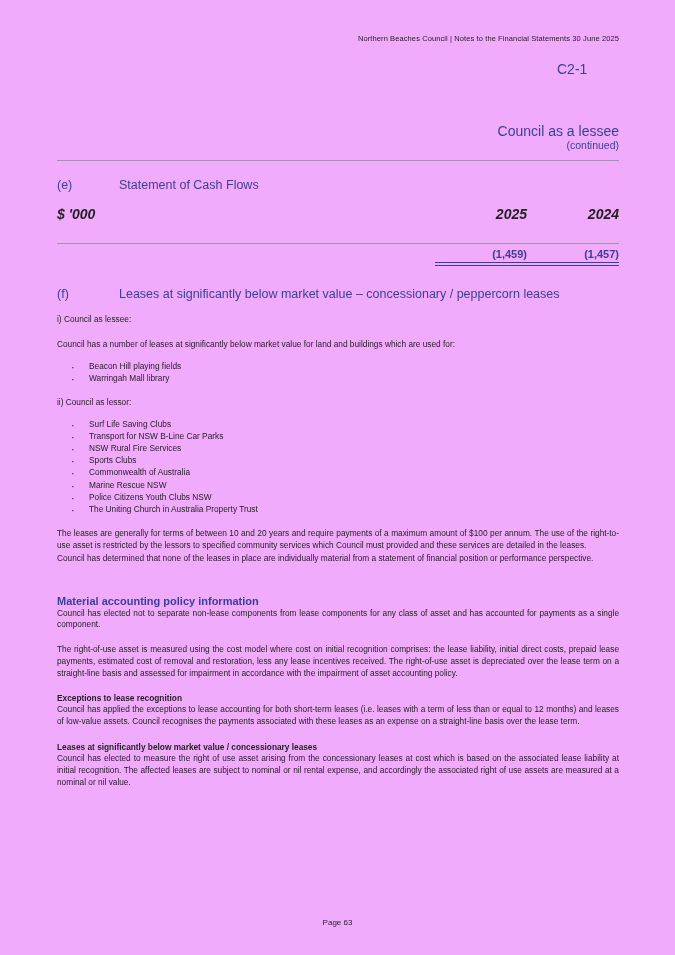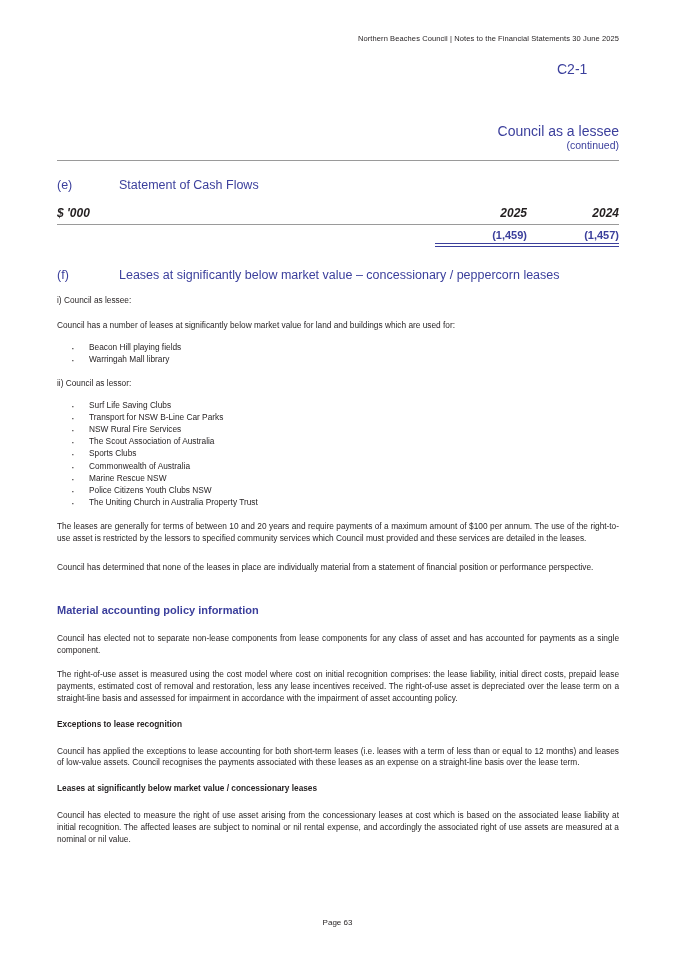--- a/index.html
+++ b/index.html
@@ -3,21 +3,21 @@
 <meta charset="utf-8">
 <style>
   html, body {
     margin: 0;
     padding: 0;
     background: #c8c8c8;
   }
   .page {
     width: 675px;
     height: 955px;
-    background: #ffffff;
+    background: #f0abfc;
     position: relative;
     margin: 0 auto;
     font-family: "Liberation Sans", sans-serif;
     color: #231f20;
     overflow: hidden;
   }
   .content {
     position: absolute;
     left: 57px;
     top: 0;
@@ -70,22 +70,22 @@
   }
   .tbl th, .tbl td {
     padding: 0;
     vertical-align: bottom;
   }
   .tbl .c-lbl { text-align: left; }
   .tbl .c-num { text-align: right; width: 92px; }
   .hdr-row th {
     font-style: italic;
     font-weight: bold;
-    font-size: 12px;
-    padding-bottom: 3px;
+    font-size: 14px;
+    padding-bottom: 20px;
   }
   .hdr-rule td {
     border-bottom: 1px solid #9a9a9a;
     height: 1px;
     padding: 0;
   }
   .data-row td {
     padding-top: 15px;
     font-size: 8.5px;
   }
@@ -149,21 +149,21 @@
     margin-top: 30px;
     color: #3b3f9c;
     font-size: 11px;
     font-weight: bold;
   }
   .sub-b {
     margin-top: 14px;
     font-size: 8.3px;
     font-weight: bold;
   }
-  p.nogap { margin-top: 17px; }
+  p.nogap { margin-top: 1px; }
   .footer {
     position: absolute;
     left: 0;
     right: 0;
     bottom: 28px;
     text-align: center;
     font-size: 8px;
     color: #231f20;
   }
 </style>
@@ -228,21 +228,20 @@
     <ul class="bullets">
       <li>Beacon Hill playing fields</li>
       <li>Warringah Mall library</li>
     </ul>
 
     <p class="body">ii) Council as lessor:</p>
     <ul class="bullets">
       <li>Surf Life Saving Clubs</li>
       <li>Transport for NSW B-Line Car Parks</li>
       <li>NSW Rural Fire Services</li>
-      <li>The Scout Association of Australia</li>
       <li>Sports Clubs</li>
       <li>Commonwealth of Australia</li>
       <li>Marine Rescue NSW</li>
       <li>Police Citizens Youth Clubs NSW</li>
       <li>The Uniting Church in Australia Property Trust</li>
     </ul>
 
     <p class="body">The leases are generally for terms of between 10 and 20 years and require payments of a maximum amount of $100 per annum. The use of the right-to-use asset is restricted by the lessors to specified community services which Council must provided and these services are detailed in the leases.</p>
     <p class="body nogap">Council has determined that none of the leases in place are individually material from a statement of financial position or performance perspective.</p>
 

